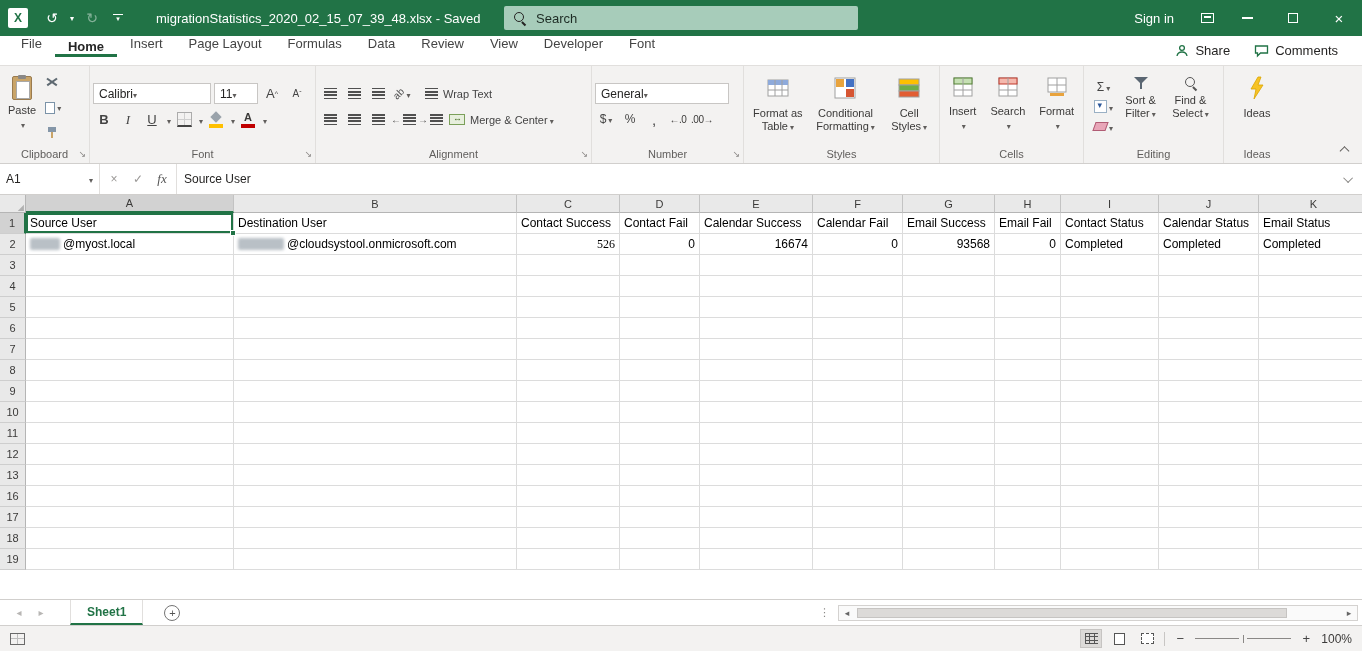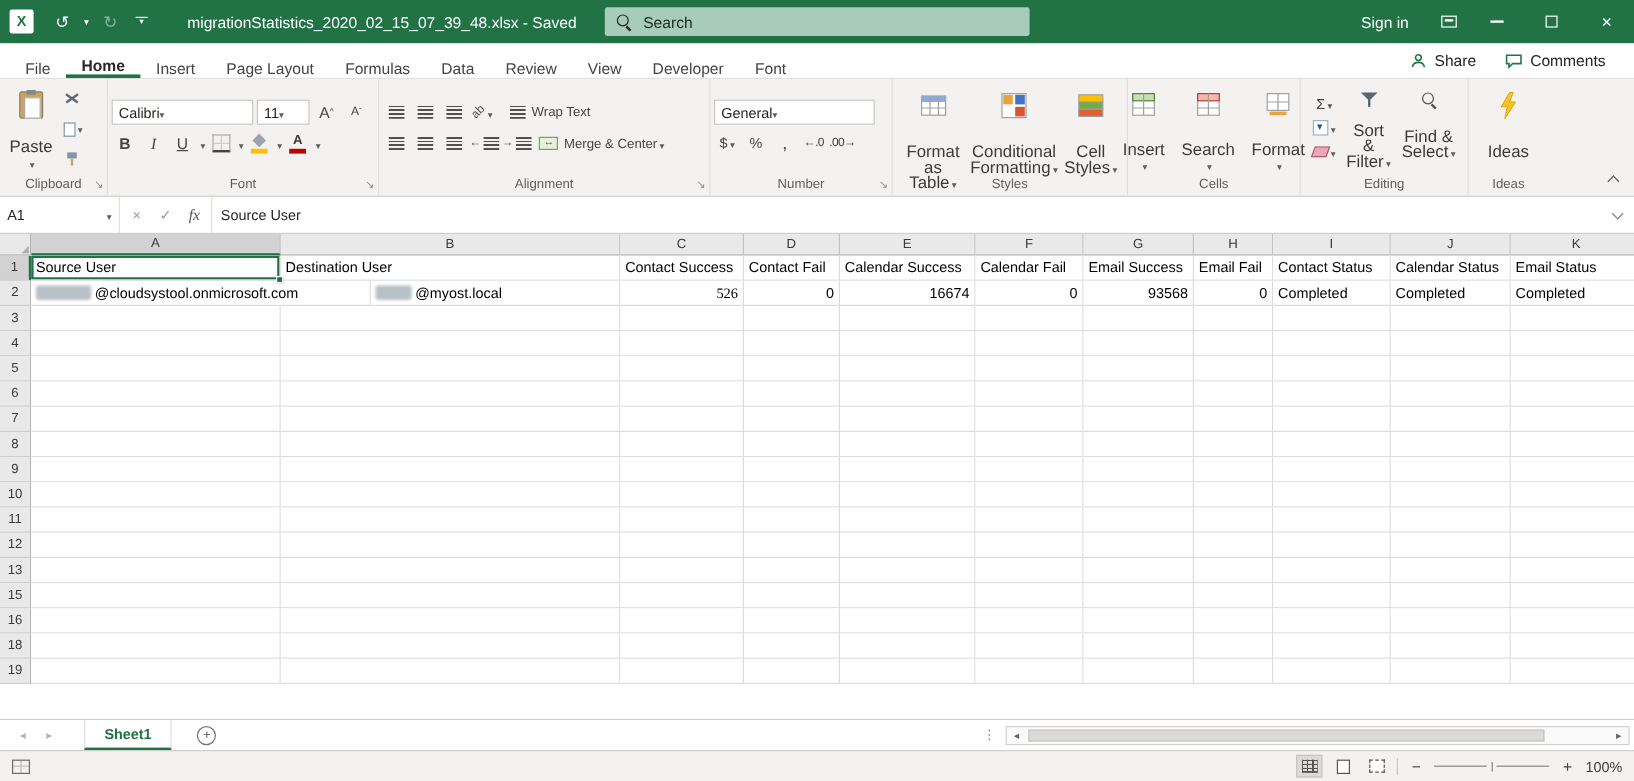--- a/index.html
+++ b/index.html
@@ -38,21 +38,21 @@
   .pillbtn{display:flex;align-items:center;gap:6px;padding:3px 10px;font-size:13px;color:#252423;}
   .pillbtn svg{display:block;}
   
   .ribbon{height:98px;background:#f3f2f1;border-bottom:1px solid #d1cfcd;display:flex;position:relative;font-size:12px;color:#3b3a39;}
   .rgroup{display:flex;flex-direction:column;position:relative;border-right:1px solid #e1dfdd;padding:3px 3px 0 3px;}
   .grp-body{flex:1;display:flex;align-items:center;}
   .grp-label{height:19px;font-size:11px;color:#605e5c;display:flex;align-items:center;justify-content:center;}
   .launcher{position:absolute;right:3px;bottom:4px;font-size:9px;color:#8a8886;line-height:9px;}
   .caret::after{content:"▾";font-size:8px;color:#605e5c;margin-left:2px;}
   .bigbtn{display:flex;flex-direction:column;align-items:center;justify-content:flex-start;padding:5px 5px 0 5px;height:72px;text-align:center;}
-  .bigbtn .bb-label{font-size:14px;line-height:13px;color:#3b3a39;margin-top:17px;}
+  .bigbtn .bb-label{font-size:11px;line-height:13px;color:#3b3a39;margin-top:4px;}
   .sbtn{min-width:22px;height:22px;display:flex;align-items:center;justify-content:center;color:#444;}
   .stack{display:flex;flex-direction:column;justify-content:center;gap:3px;}
   .hrow{display:flex;align-items:center;}
   .combo{background:#fff;border:1px solid #c8c6c4;height:21px;display:flex;align-items:center;padding:0 5px;font-size:12px;color:#252423;}
   .combo .caret::after{margin-left:auto;}
   
   .paste-icon{width:20px;height:24px;background:#c9a468;border:1px solid #9a7b4f;border-radius:2px;position:relative;}
   .paste-icon::before{content:"";position:absolute;left:3px;top:4px;width:12px;height:16px;background:#fff;border:1px solid #a8a8a8;}
   .paste-icon::after{content:"";position:absolute;left:5px;top:-2px;width:8px;height:4px;background:#8a8886;border-radius:1px;}
   .scissors-icon{width:14px;height:14px;position:relative;}
@@ -194,21 +194,21 @@
     <span class="win-btn win-max">
         <i></i>
       </span>
     <span class="win-btn">
         <span>×</span>
       </span>
   </div>
 </div>
 
 <div class="tabsrow">
-  <div style="display:flex;align-items:flex-end;" id="ribbon-tabs">
+  <div style="display:flex;align-items:flex-start;" id="ribbon-tabs">
       <div class="rtab">File</div>
       <div class="rtab active">Home</div>
       <div class="rtab">Insert</div>
       <div class="rtab">Page Layout</div>
       <div class="rtab">Formulas</div>
       <div class="rtab">Data</div>
       <div class="rtab">Review</div>
       <div class="rtab">View</div>
       <div class="rtab">Developer</div>
       <div class="rtab">Font</div>
@@ -558,28 +558,28 @@
         </div>
         <div class="cell" style="width: 100px;">
           <span>Calendar Status</span>
         </div>
         <div class="cell" style="width: 110px;">
           <span>Email Status</span>
         </div>
       </div>
       <div class="grow">
         <div class="rowhdr">2</div>
+        <div class="cell" style="width: 208px;">
+          <span class="redact" style="width: 30px;"></span>
+          <span>@myost.local</span>
+        </div>
         <div class="cell" style="width: 283px;">
           <span class="redact" style="width: 46px;"></span>
           <span>@cloudsystool.onmicrosoft.com</span>
         </div>
-        <div class="cell" style="width: 208px;">
-          <span class="redact" style="width: 30px;"></span>
-          <span>@myost.local</span>
-        </div>
         <div class="cell num" style="width: 103px; font-family: Liberation Serif, serif;">
           <span>526</span>
         </div>
         <div class="cell num" style="width: 80px;">
           <span>0</span>
         </div>
         <div class="cell num" style="width: 113px;">
           <span>16674</span>
         </div>
         <div class="cell num" style="width: 90px;">
@@ -749,35 +749,35 @@
         <div class="cell" style="width: 80px;"></div>
         <div class="cell" style="width: 113px;"></div>
         <div class="cell" style="width: 90px;"></div>
         <div class="cell" style="width: 92px;"></div>
         <div class="cell" style="width: 66px;"></div>
         <div class="cell" style="width: 98px;"></div>
         <div class="cell" style="width: 100px;"></div>
         <div class="cell" style="width: 110px;"></div>
       </div>
       <div class="grow">
-        <div class="rowhdr">15</div>
-        <div class="cell" style="width: 208px;"></div>
-        <div class="cell" style="width: 283px;"></div>
-        <div class="cell" style="width: 103px;"></div>
-        <div class="cell" style="width: 80px;"></div>
-        <div class="cell" style="width: 113px;"></div>
-        <div class="cell" style="width: 90px;"></div>
-        <div class="cell" style="width: 92px;"></div>
-        <div class="cell" style="width: 66px;"></div>
-        <div class="cell" style="width: 98px;"></div>
-        <div class="cell" style="width: 100px;"></div>
-        <div class="cell" style="width: 110px;"></div>
-      </div>
-      <div class="grow">
         <div class="rowhdr">16</div>
+        <div class="cell" style="width: 208px;"></div>
+        <div class="cell" style="width: 283px;"></div>
+        <div class="cell" style="width: 103px;"></div>
+        <div class="cell" style="width: 80px;"></div>
+        <div class="cell" style="width: 113px;"></div>
+        <div class="cell" style="width: 90px;"></div>
+        <div class="cell" style="width: 92px;"></div>
+        <div class="cell" style="width: 66px;"></div>
+        <div class="cell" style="width: 98px;"></div>
+        <div class="cell" style="width: 100px;"></div>
+        <div class="cell" style="width: 110px;"></div>
+      </div>
+      <div class="grow">
+        <div class="rowhdr">17</div>
         <div class="cell" style="width: 208px;"></div>
         <div class="cell" style="width: 283px;"></div>
         <div class="cell" style="width: 103px;"></div>
         <div class="cell" style="width: 80px;"></div>
         <div class="cell" style="width: 113px;"></div>
         <div class="cell" style="width: 90px;"></div>
         <div class="cell" style="width: 92px;"></div>
         <div class="cell" style="width: 66px;"></div>
         <div class="cell" style="width: 98px;"></div>
         <div class="cell" style="width: 100px;"></div>

